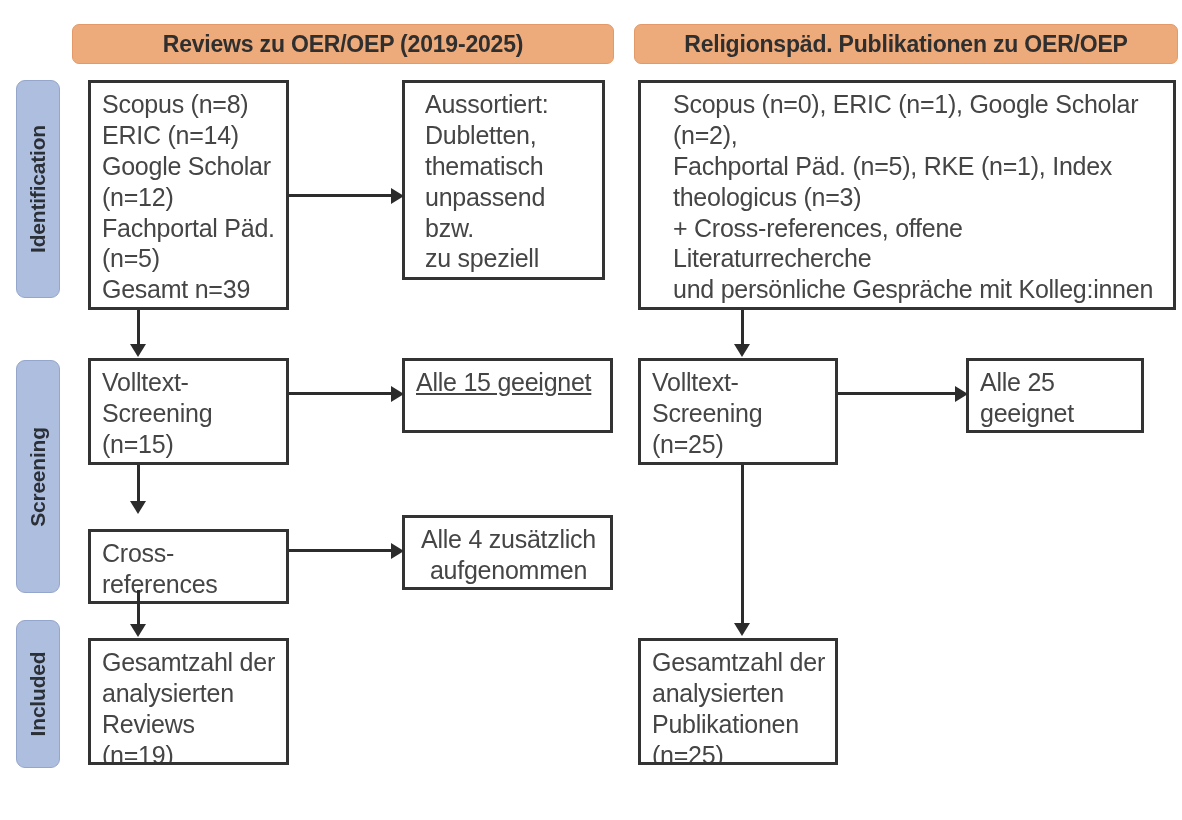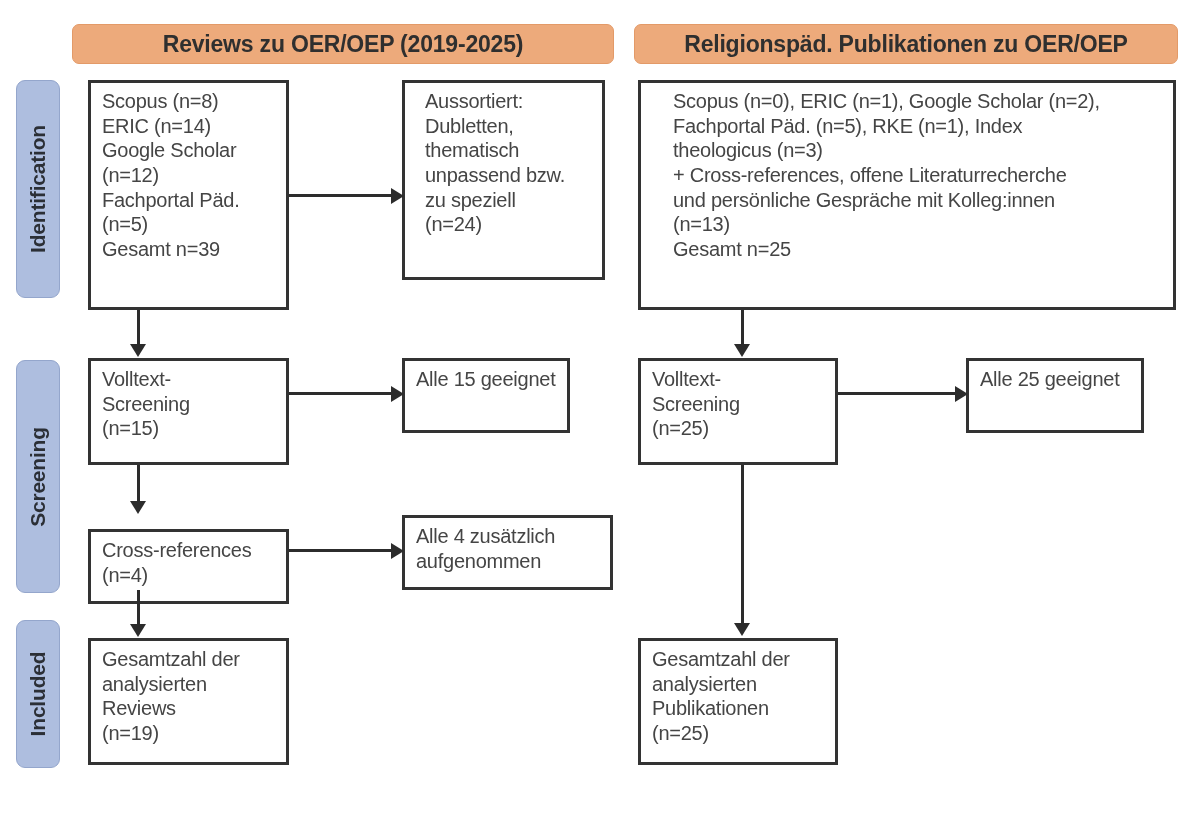--- a/index.html
+++ b/index.html
@@ -42,21 +42,21 @@
     letter-spacing:-0.2px;
   }
 
   
   .box{
     position:absolute;
     background:#ffffff;
     border:3px solid #333333;
     box-sizing:border-box;
     padding:6px 9px 4px 11px;
-    font-size:20px;
+    font-size:25px;
     line-height:1.235;
     color:#454545;
     letter-spacing:-0.25px;
     white-space:pre-line;
     overflow:hidden;
   }
 
   
   .vline,.hline{position:absolute;background:#2c2c2c;}
   .vline{width:3px;}
@@ -126,41 +126,41 @@
   <div class="vline" style="left:137px;top:310px;width:3px;height:36px;"></div>
   <div class="arrowdown" style="left:130px;top:344px;"></div>
 
   <div class="vline" style="left:741px;top:310px;width:3px;height:36px;"></div>
   <div class="arrowdown" style="left:734px;top:344px;"></div>
 
   <div class="box" style="left:88px;top:358px;width:201px;height:107px;">Volltext-
 Screening
 (n=15)</div>
 
-  <div class="box" style="left:402px;top:358px;width:168px;height:75px;">Alle 15 geeignet</div>
+  <div class="box" style="left:402px;top:358px;width:211px;height:75px;text-decoration:underline;">Alle 15 geeignet</div>
 
   <div class="hline" style="left:289px;top:392px;width:104px;"></div>
   <div class="arrowright" style="left:391px;top:386px;"></div>
 
   <div class="box" style="left:638px;top:358px;width:200px;height:107px;">Volltext-
 Screening
 (n=25)</div>
 
   <div class="box" style="left:966px;top:358px;width:178px;height:75px;">Alle 25 geeignet</div>
 
   <div class="hline" style="left:838px;top:392px;width:119px;"></div>
   <div class="arrowright" style="left:955px;top:386px;"></div>
 
   <div class="vline" style="left:137px;top:465px;width:3px;height:38px;"></div>
   <div class="arrowdown" style="left:130px;top:501px;"></div>
 
   <div class="box" style="left:88px;top:529px;width:201px;height:75px;">Cross-references
 (n=4)</div>
 
-  <div class="box" style="left:402px;top:515px;width:211px;height:75px;">Alle 4 zusätzlich
+  <div class="box" style="left:402px;top:515px;width:211px;height:75px;text-align:center;">Alle 4 zusätzlich
 aufgenommen</div>
 
   <div class="hline" style="left:289px;top:549px;width:104px;"></div>
   <div class="arrowright" style="left:391px;top:543px;"></div>
 
   <div class="vline" style="left:137px;top:590px;width:3px;height:36px;"></div>
   <div class="arrowdown" style="left:130px;top:624px;"></div>
 
   <div class="vline" style="left:741px;top:465px;width:3px;height:160px;"></div>
   <div class="arrowdown" style="left:734px;top:623px;"></div>

